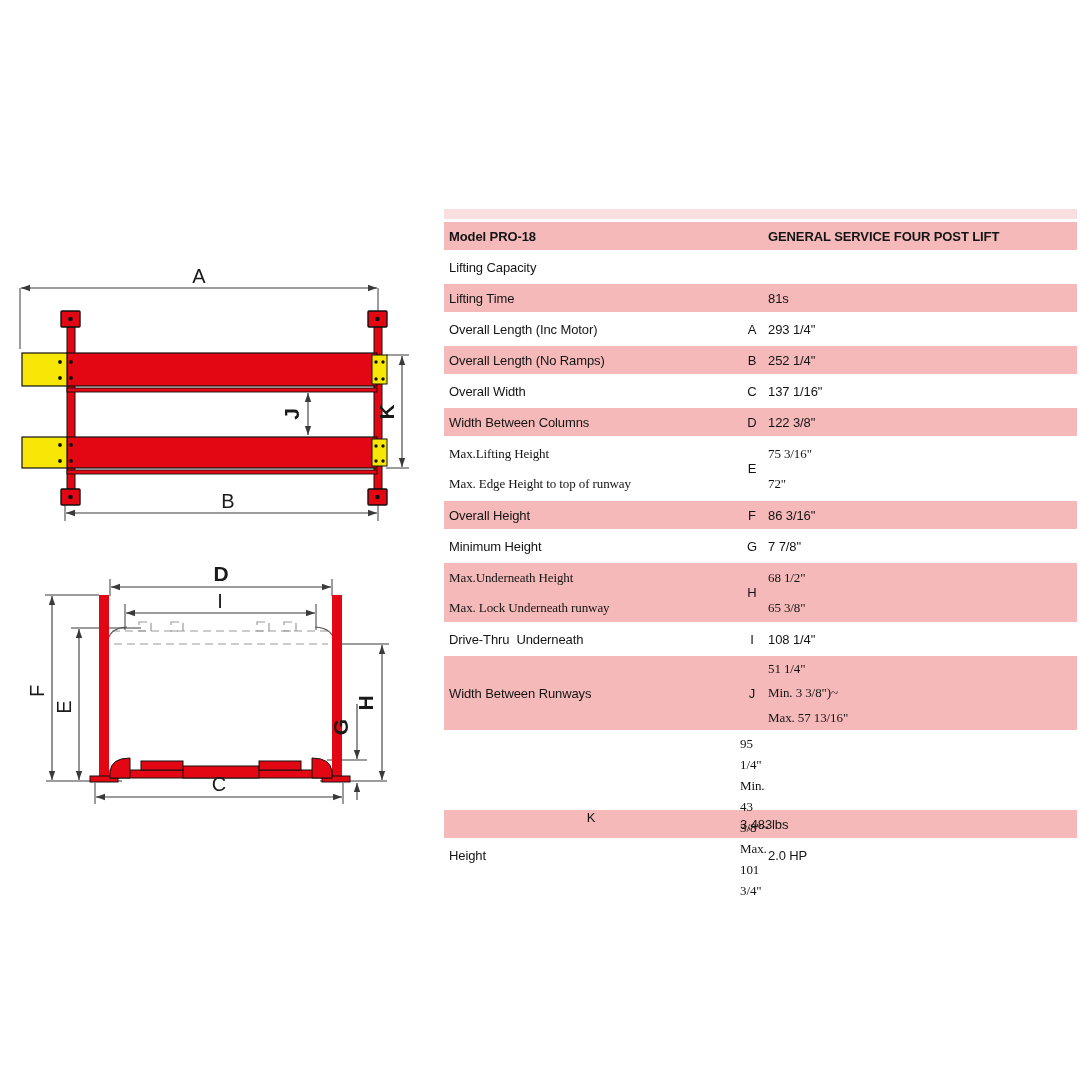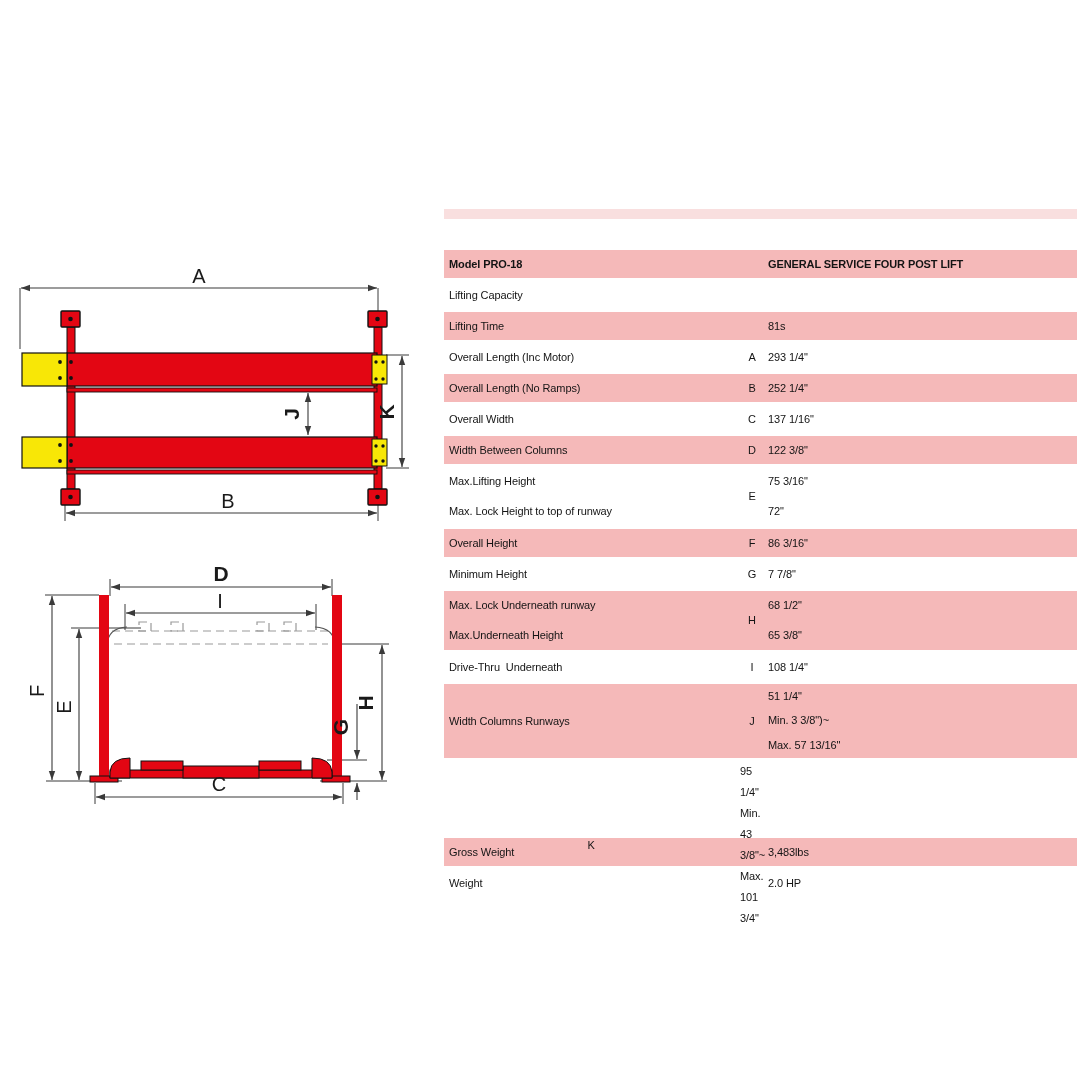--- a/index.html
+++ b/index.html
@@ -6,32 +6,32 @@
   .stage{position:relative;width:1080px;height:1080px;background:#ffffff;overflow:hidden;
          font-family:"Liberation Sans",sans-serif;color:#141414;}
 
   
   .diagram-svg{position:absolute;left:0;top:0;width:440px;height:1080px;}
   .dim-label{font-family:"Liberation Sans",sans-serif;font-size:20px;fill:#1a1a1a;}
   .dim-label.bold{font-weight:700;font-size:21px;}
 
   
   .spec-table{position:absolute;left:444px;top:222px;width:633px;
-              font-size:11px;letter-spacing:-0.1px;line-height:21px;margin-top:28px;}
+              font-size:13px;letter-spacing:-0.1px;line-height:21px;}
   .faint-band{position:absolute;left:444px;top:209px;width:633px;height:10px;background:#f9dfdf;}
   .trow{display:grid;grid-template-columns:294px 28px 1fr;align-items:center;margin-bottom:3px;}
   .trow.pink{background:#f5b9b9;}
   .h1{height:28px;}
   .h2{height:59px;}
   .h3{height:74px;}
   .cl{padding-left:5px;white-space:pre-wrap;}
   .cm{text-align:center;}
   .cv{padding-left:2px;white-space:pre-wrap;}
   .stack{display:flex;flex-direction:column;justify-content:space-around;height:100%;}
-  .stack>span{display:block;}
+  .stack>span{display:block;font-family:Liberation Serif, serif;}
   .header-row{font-weight:700;}
   .header-row .cv{white-space:nowrap;}
 </style>
 </head>
 <body>
 
 <div class="stage">
 
   <svg class="diagram-svg" viewBox="0 0 440 1080">
     <defs>
@@ -217,21 +217,21 @@
 
     <div class="trow pink h1">
       <div class="cl">Width Between Columns</div>
       <div class="cm">D</div>
       <div class="cv">122 3/8"</div>
     </div>
 
     <div class="trow h2">
       <div class="cl stack">
         <span>Max.Lifting Height</span>
-        <span>Max. Lock Height to top of runway</span>
+        <span>Max. Edge Height to top of runway</span>
       </div>
       <div class="cm">E</div>
       <div class="cv stack">
         <span>75 3/16"</span>
         <span>72"</span>
       </div>
     </div>
 
     <div class="trow pink h1">
       <div class="cl">Overall Height</div>
@@ -240,61 +240,60 @@
     </div>
 
     <div class="trow h1">
       <div class="cl">Minimum Height</div>
       <div class="cm">G</div>
       <div class="cv">7 7/8"</div>
     </div>
 
     <div class="trow pink h2">
       <div class="cl stack">
+        <span>Max.Underneath Height</span>
         <span>Max. Lock Underneath runway</span>
-        <span>Max.Underneath Height</span>
       </div>
       <div class="cm">H</div>
       <div class="cv stack">
         <span>68 1/2"</span>
         <span>65 3/8"</span>
       </div>
     </div>
 
     <div class="trow h1">
       <div class="cl">Drive-Thru  Underneath</div>
       <div class="cm">I</div>
       <div class="cv">108 1/4"</div>
     </div>
 
     <div class="trow pink h3">
-      <div class="cl">Width Columns Runways</div>
+      <div class="cl">Width Between Runways</div>
       <div class="cm">J</div>
       <div class="cv stack">
         <span>51 1/4"</span>
         <span>Min. 3 3/8")~</span>
         <span>Max. 57 13/16"</span>
       </div>
     </div>
 
     <div class="trow h3">
       <div class="cm">K</div>
       <div class="cv stack">
         <span>95 1/4"</span>
         <span>Min. 43 3/8"~</span>
         <span>Max. 101 3/4"</span>
       </div>
     </div>
 
     <div class="trow pink h1">
-      <div class="cl">Gross Weight</div>
       <div class="cm"></div>
       <div class="cv">3,483lbs</div>
     </div>
 
     <div class="trow h1">
-      <div class="cl">Weight</div>
+      <div class="cl">Height</div>
       <div class="cm"></div>
       <div class="cv">2.0 HP</div>
     </div>
 
   </div>
 </div>
 
 </body></html>

